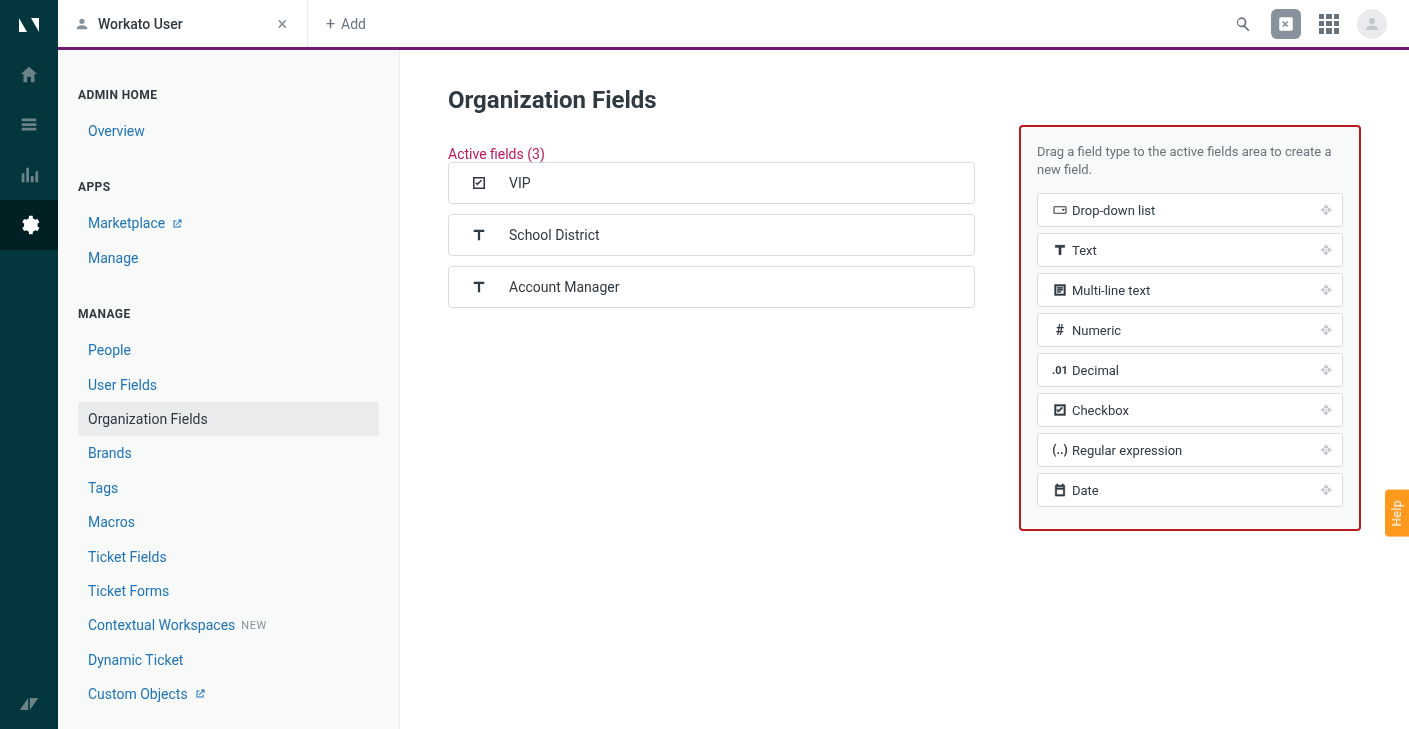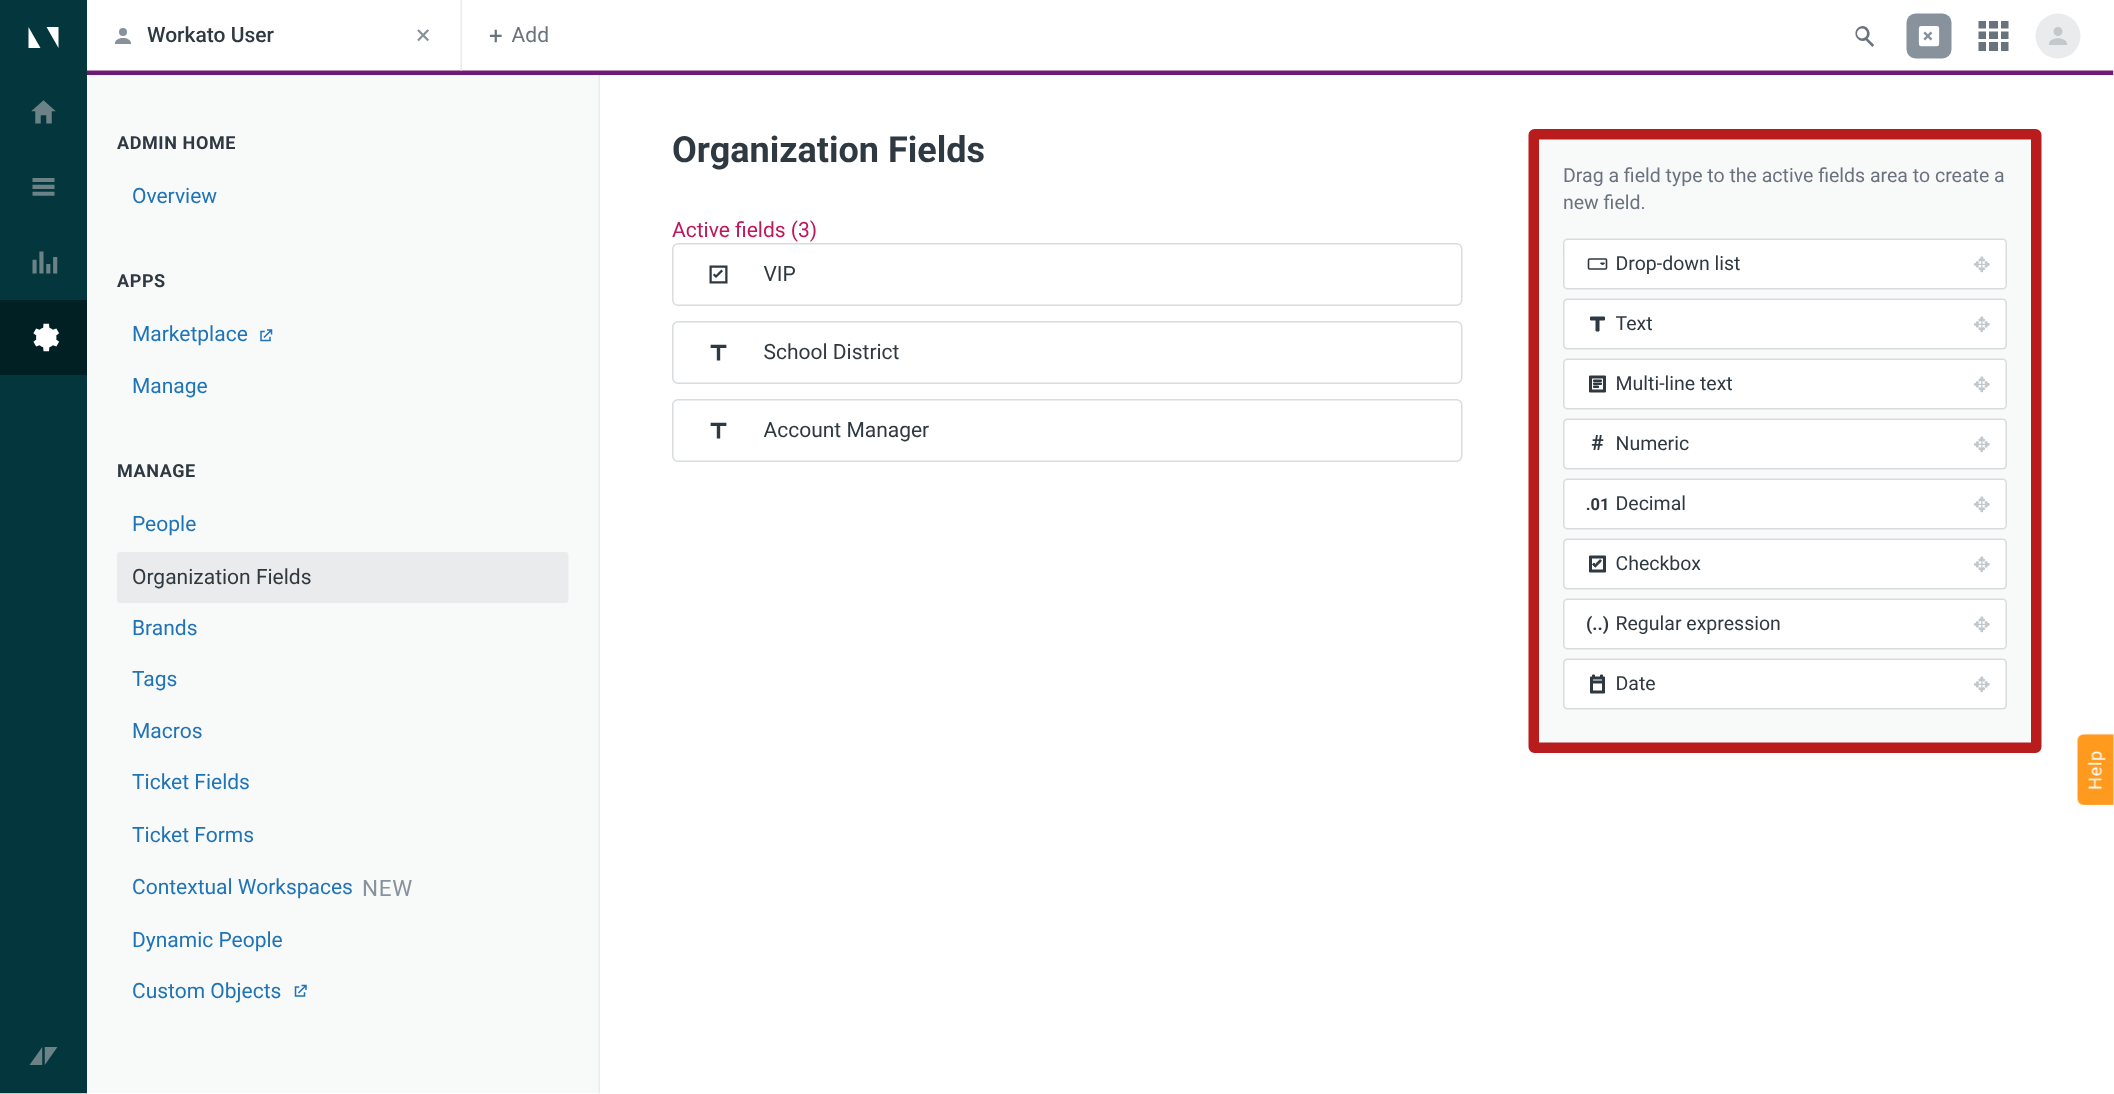--- a/index.html
+++ b/index.html
@@ -115,21 +115,21 @@
     cursor: pointer;
   }
   .sidebar .nav-link.active {
     background: #e9ebed;
     color: #2f3941;
     margin: 0 20px;
     padding-left: 10px;
     border-radius: 2px;
   }
   .sidebar .nav-link .ext-icon { width: 12px; height: 12px; fill: currentColor; }
-  .sidebar .nav-link .new-badge { font-size: 15px; color: #87929d; letter-spacing: 0.5px; }
+  .sidebar .nav-link .new-badge { font-size: 11px; color: #87929d; letter-spacing: 0.5px; }
 
   
   .panel {
     flex: 1;
     padding: 36px 48px;
     display: flex;
     gap: 44px;
     align-items: flex-start;
     overflow: auto;
   }
@@ -152,24 +152,25 @@
     align-items: center;
     justify-content: center;
     color: #2f3941;
   }
   .field-card .fc-icon svg { width: 18px; height: 18px; fill: currentColor; }
   .field-card .fc-label { color: #2f3941; }
 
   
   .panel-right {
     width: 342px;
-    border: 7px solid #b91c1c;
+    border: 2px solid #b91c1c;
     background: #f8f9f9;
     border-radius: 4px;
     padding: 16px;
+    margin-top: 39px;
   }
   .panel-right .hint { color: #68737d; margin-bottom: 14px; line-height: 1.4; font-size: 13px; }
   .type-row {
     background: #fff;
     border: 1px solid #d8dcde;
     border-radius: 3px;
     display: flex;
     align-items: center;
     height: 34px;
     margin-bottom: 6px;
@@ -350,20 +351,23 @@
       </div>
       <div class="nav-link">
           <span>Manage</span>
         </div>
 
       <div style="height:18px"></div>
       <div class="section-title">MANAGE</div>
       <div class="nav-link">
           <span>People</span>
         </div>
+      <div class="nav-link">
+          <span>User Fields</span>
+        </div>
       <div class="nav-link active">
           <span>Organization Fields</span>
         </div>
       <div class="nav-link">
           <span>Brands</span>
         </div>
       <div class="nav-link">
           <span>Tags</span>
         </div>
       <div class="nav-link">
@@ -373,21 +377,21 @@
           <span>Ticket Fields</span>
         </div>
       <div class="nav-link">
           <span>Ticket Forms</span>
         </div>
       <div class="nav-link">
         <span>Contextual Workspaces</span>
         <span class="new-badge">NEW</span>
       </div>
       <div class="nav-link">
-          <span>Dynamic People</span>
+          <span>Dynamic Ticket</span>
         </div>
       <div class="nav-link">
         <span>Custom Objects</span>
         <svg class="ext-icon">
             <use href="#i-ext"></use>
           </svg>
       </div>
     </div>
 
     <div class="panel">

